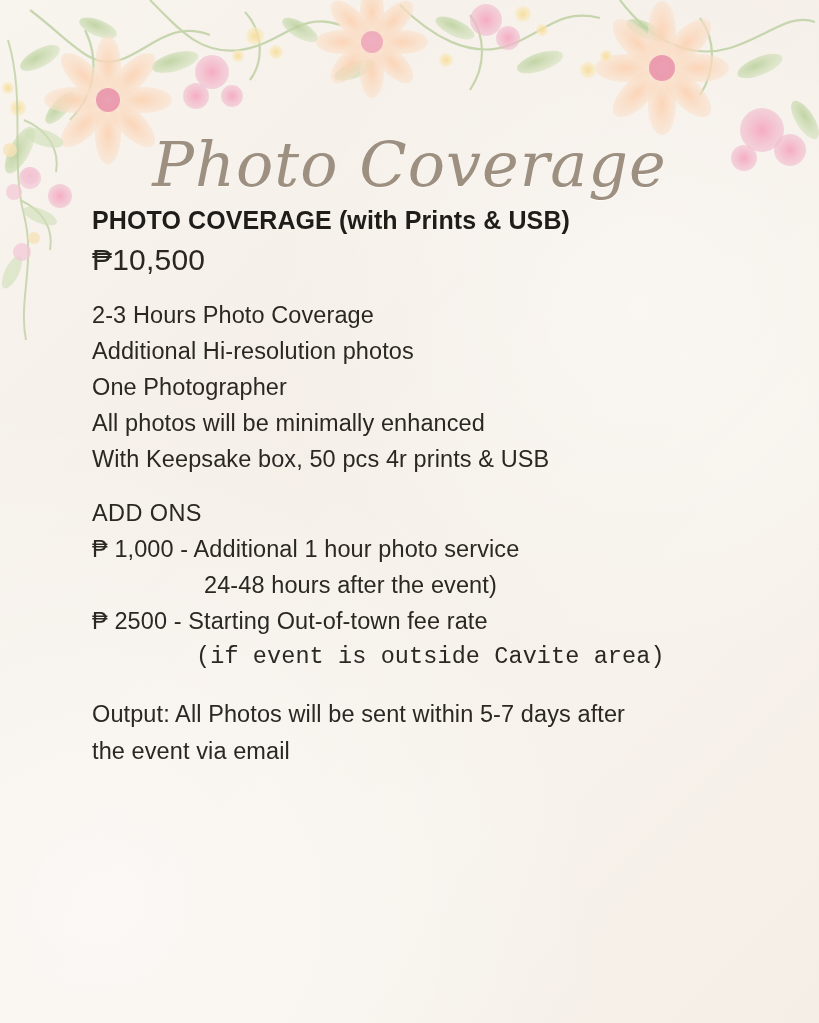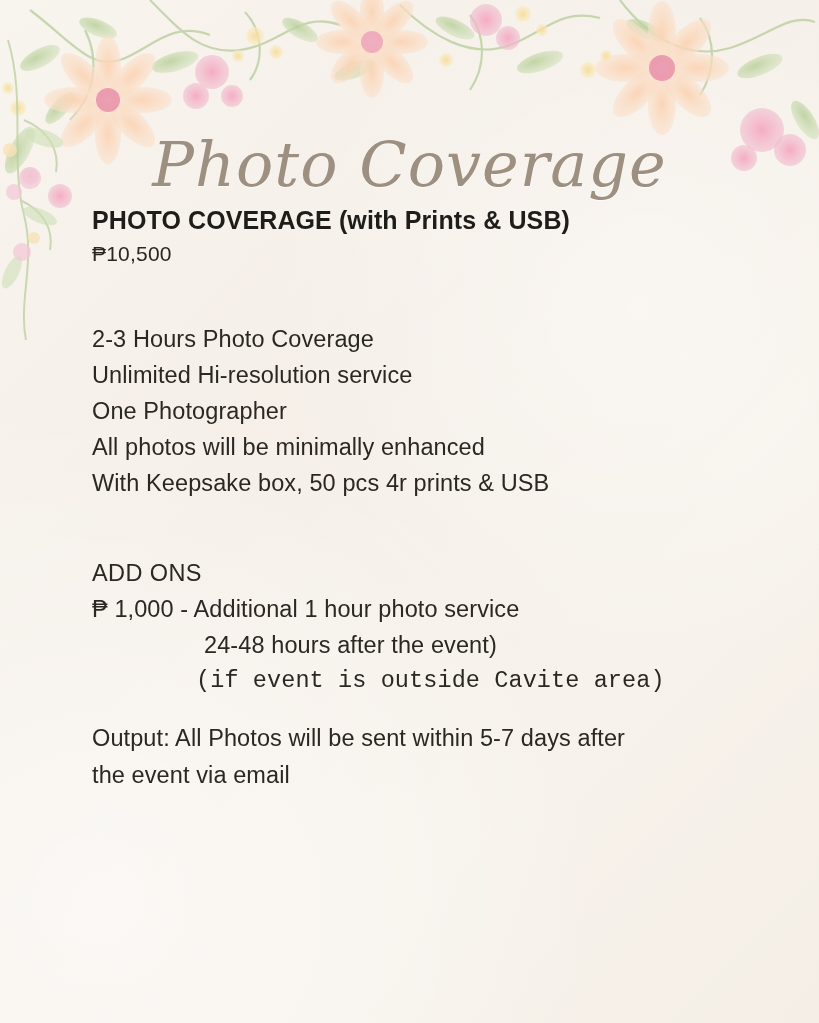--- a/index.html
+++ b/index.html
@@ -81,28 +81,28 @@
     color: #2a2723;
   }
   .pkg-title {
     font-size: 25px;
     font-weight: bold;
     letter-spacing: 0.1px;
     line-height: 1.28;
     color: #1f1d1a;
   }
   .price {
-    font-size: 21px;
+    font-size: 30px;
     line-height: 1.3;
     margin-top: 4px;
     color: #2a2723;
     letter-spacing: 0.2px;
   }
   .block {
-    margin-top: 54px;
+    margin-top: 18px;
   }
   .line {
     font-size: 23.5px;
     line-height: 36px;
     color: #2b2824;
     letter-spacing: 0.1px;
     white-space: pre-wrap;
   }
   .line.indent {
     padding-left: 112px;
@@ -271,30 +271,31 @@
 
   <div class="title">Photo Coverage</div>
 
   <div class="content">
 
     <div class="pkg-title">PHOTO COVERAGE (with Prints &amp; USB)</div>
     <div class="price">₱10,500</div>
 
     <div class="block">
       <div class="line">2-3 Hours Photo Coverage</div>
-      <div class="line">Unlimited Hi-resolution service</div>
+      <div class="line">Additional Hi-resolution photos</div>
       <div class="line">One Photographer</div>
       <div class="line">All photos will be minimally enhanced</div>
       <div class="line">With Keepsake box, 50 pcs 4r prints &amp; USB</div>
     </div>
 
     <div class="block">
       <div class="addons-head">ADD ONS</div>
       <div class="line">₱ 1,000 - Additional 1 hour photo service</div>
       <div class="line indent">24-48 hours after the event)</div>
+      <div class="line">₱ 2500 - Starting Out-of-town fee rate</div>
       <div class="line indent2">(if event is outside Cavite area)</div>
     </div>
 
     <div class="outblock">
       <div class="line">Output: All Photos will be sent within 5-7 days after</div>
       <div class="line">the event via email</div>
     </div>
 
   </div>
 </div>

